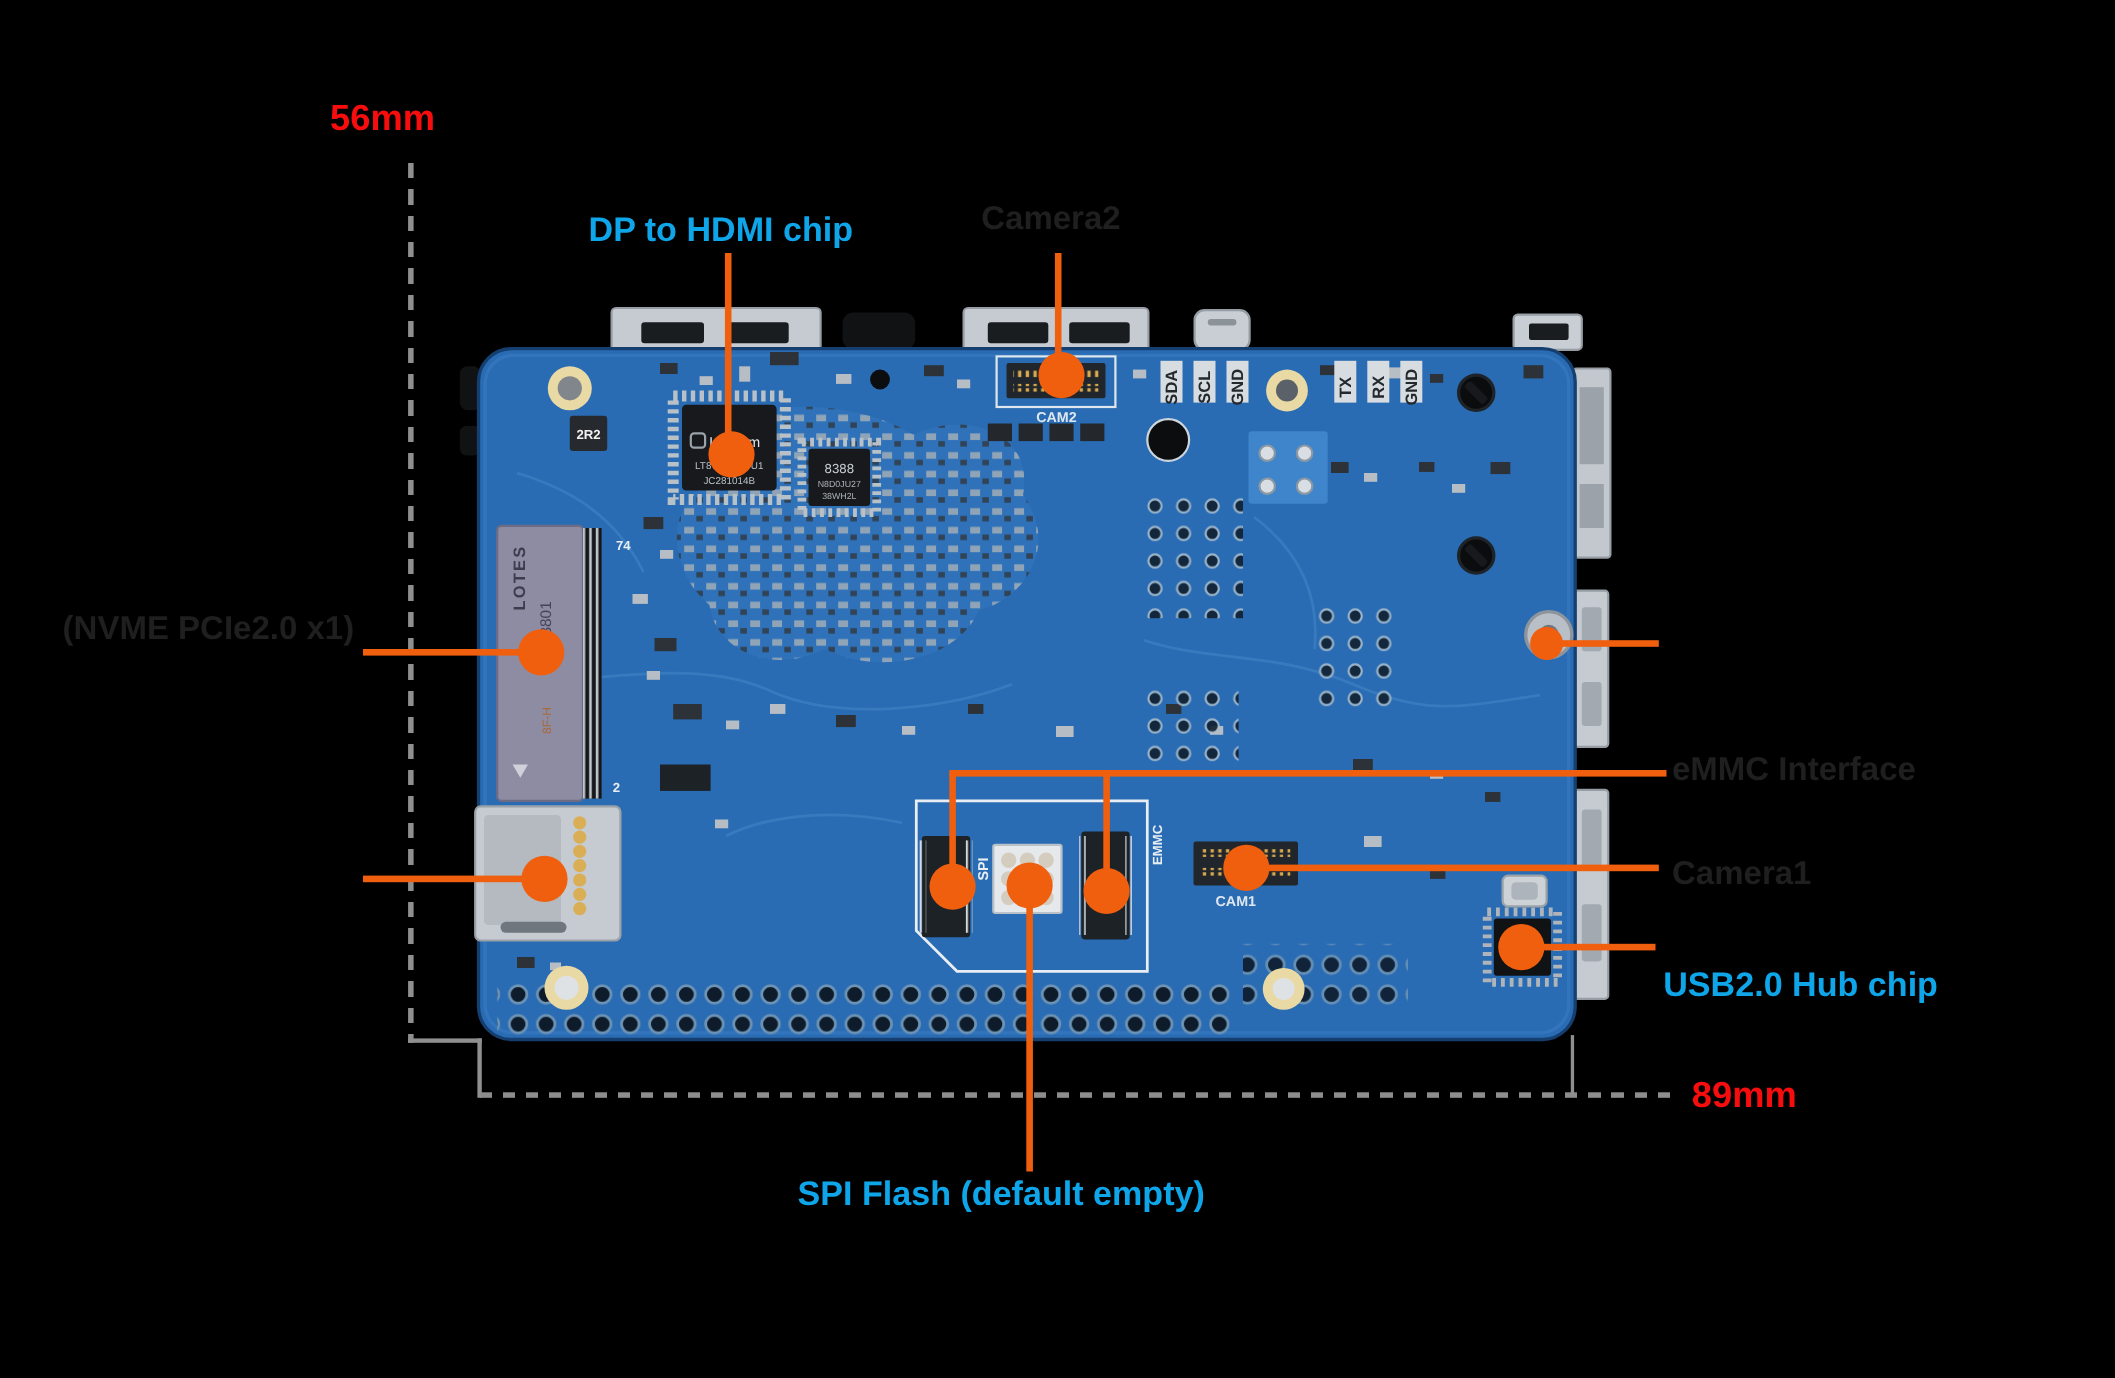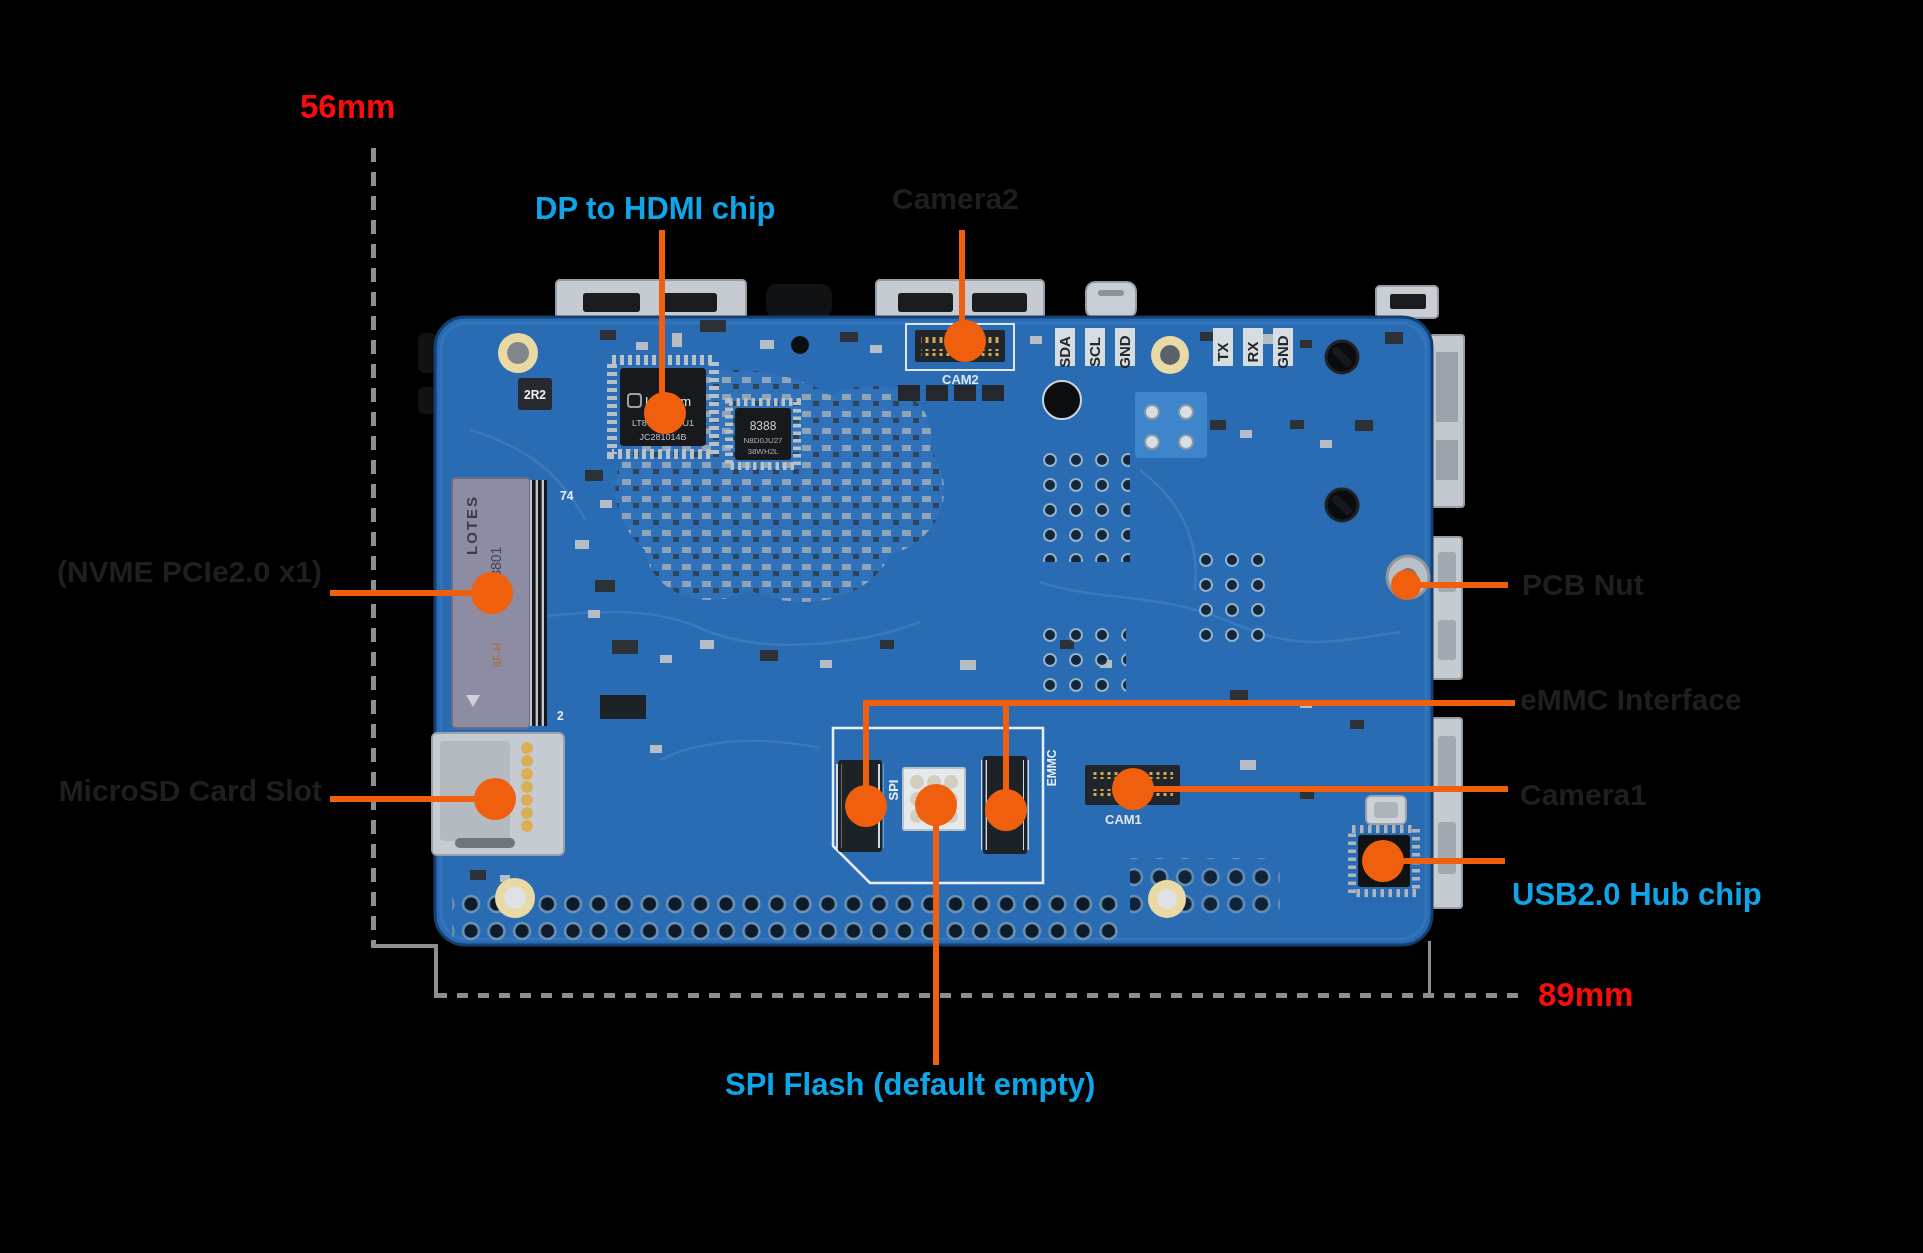--- a/index.html
+++ b/index.html
@@ -361,24 +361,22 @@
   <div class="lbl dim" id="lbl-56">56mm</div>
 
   <div class="lbl red redcal" id="lbl-dp">DP to HDMI chip</div>
 
   <div class="lbl dark cal" id="lbl-cam2">Camera2</div>
 
   <div class="lbl dark cal" id="lbl-m2key">
     <div>(NVME PCIe2.0 x1)</div>
   </div>
 
-  <div class="lbl dark cal" id="lbl-microsd">MicroSD Card Slot</div>
 
   <div class="lbl dark cal" id="lbl-m2nut">
-    <div>PCB Nut</div>
   </div>
 
   <div class="lbl dark cal" id="lbl-emmc">eMMC Interface</div>
 
   <div class="lbl dark cal" id="lbl-cam1">Camera1</div>
 
   <div class="lbl red redcal" id="lbl-usbhub">USB2.0 Hub chip</div>
 
   <div class="lbl red redcal" id="lbl-spiflash">SPI Flash (default empty)</div>
 

